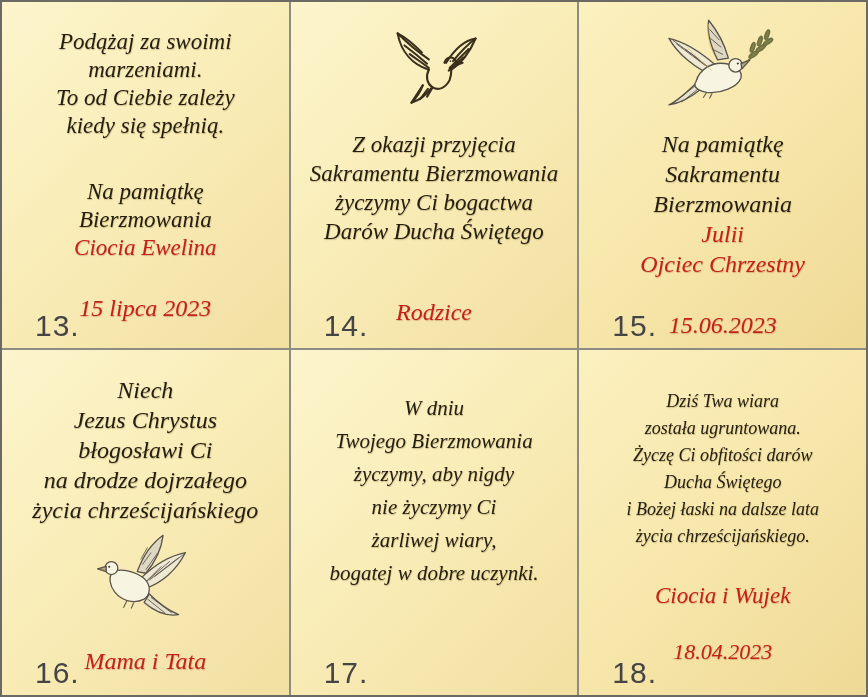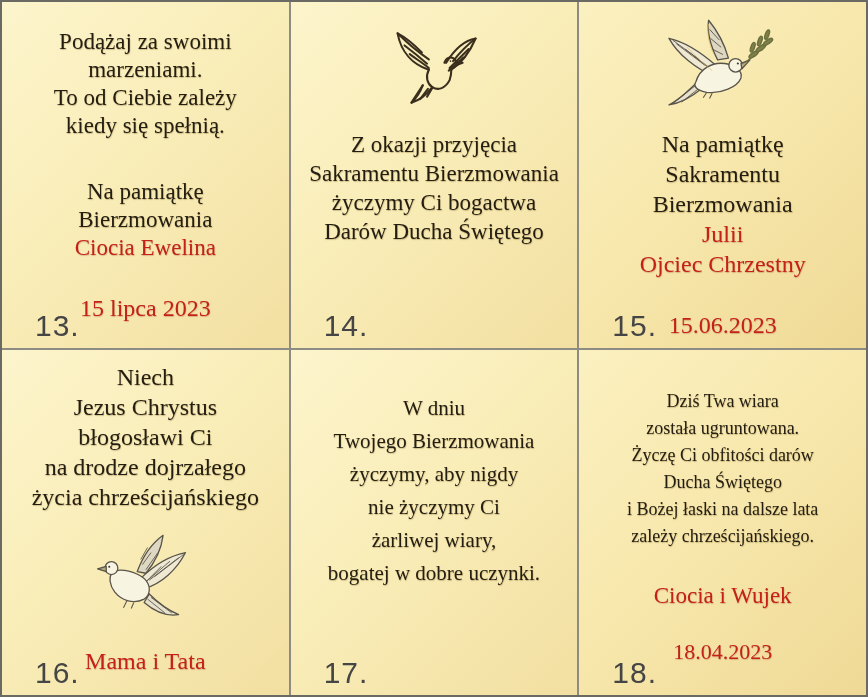--- a/index.html
+++ b/index.html
@@ -18,21 +18,21 @@
   .cell {
     position:relative; overflow:hidden;
     background:linear-gradient(135deg,#fcf4cc 0%,#f9edb8 45%,#f2dfa1 100%);
   }
   .cell.deep {
     background:linear-gradient(135deg,#fbf0c0 0%,#f7e7ab 50%,#efd996 100%);
   }
 
   .stack { position:absolute; left:0; right:0; text-align:center; }
   .line {
-    color:#241e12;
+    font-style:italic; color:#241e12;
     text-shadow:0.5px 0.5px 1px rgba(121,92,30,0.35);
     white-space:nowrap;
   }
   .red { color:#c32119; text-shadow:0.5px 0.5px 1px rgba(150,60,30,0.3); }
 
   .num {
     position:absolute; left:9px; bottom:5px;
     font-family:"Liberation Sans", sans-serif;
     font-size:30px; color:#454545; letter-spacing:1px;margin-left:24px;
   }
@@ -90,20 +90,23 @@
           <path d="M58 72 C52 80 44 87 34 90 C40 84 44 78 47 70"></path>
           <path d="M47 70 L34 90 M53 74 L44 86 M58 73 L52 83"></path>
         </g>
       </svg>
     </div>
     <div class="stack" style="top:128px">
       <div class="line">Z okazji przyjęcia</div>
       <div class="line">Sakramentu Bierzmowania</div>
       <div class="line">życzymy Ci bogactwa</div>
       <div class="line">Darów Ducha Świętego</div>
+    </div>
+    <div class="stack" style="top:296px">
+      <div class="line red bigdate">Rodzice</div>
     </div>
     <div class="num">14.</div>
   </div>
 
   <div class="cell c15 deep">
     <div class="icon-wrap" style="top:16px">
       <svg width="126" height="100" viewBox="0 0 140 110" aria-hidden="true">
         <g stroke="#59544a" stroke-width="1.5" stroke-linejoin="round">
           <path d="M64 46 C56 30 52 16 54 2 C64 14 72 30 76 44 Z" fill="#ded8c2"></path>
           <path d="M58 34 L70 40 M56 22 L68 32 M55 12 L66 24" stroke-width="1" fill="none"></path>
@@ -136,21 +139,21 @@
       <div class="line red">Julii</div>
       <div class="line red">Ojciec Chrzestny</div>
     </div>
     <div class="stack" style="top:308px">
       <div class="line red bigdate">15.06.2023</div>
     </div>
     <div class="num">15.</div>
   </div>
 
   <div class="cell c16">
-    <div class="stack" style="top:12px">
+    <div class="stack" style="top:25px">
       <div class="line">Niech</div>
       <div class="line">Jezus Chrystus</div>
       <div class="line">błogosławi Ci</div>
       <div class="line">na drodze dojrzałego</div>
       <div class="line">życia chrześcijańskiego</div>
     </div>
     <div class="icon-wrap" style="top:183px">
       <svg width="112" height="96" viewBox="0 0 130 110" aria-hidden="true">
         <g stroke="#59544a" stroke-width="1.5" stroke-linejoin="round">
           <path d="M56 44 C62 28 72 12 86 2 C84 18 76 34 66 46 Z" fill="#ded8c2"></path>
@@ -185,21 +188,21 @@
     <div class="num">17.</div>
   </div>
 
   <div class="cell c18 deep">
     <div class="stack" style="top:38px">
       <div class="line">Dziś Twa wiara</div>
       <div class="line">została ugruntowana.</div>
       <div class="line">Życzę Ci obfitości darów</div>
       <div class="line">Ducha Świętego</div>
       <div class="line">i Bożej łaski na dalsze lata</div>
-      <div class="line">zależy chrześcijańskiego.</div>
+      <div class="line">życia chrześcijańskiego.</div>
     </div>
     <div class="stack" style="top:232px">
       <div class="line red" style="font-size:23px">Ciocia i Wujek</div>
     </div>
     <div class="stack" style="top:288px">
       <div class="line red" style="font-size:22px">18.04.2023</div>
     </div>
     <div class="num">18.</div>
   </div>
 

